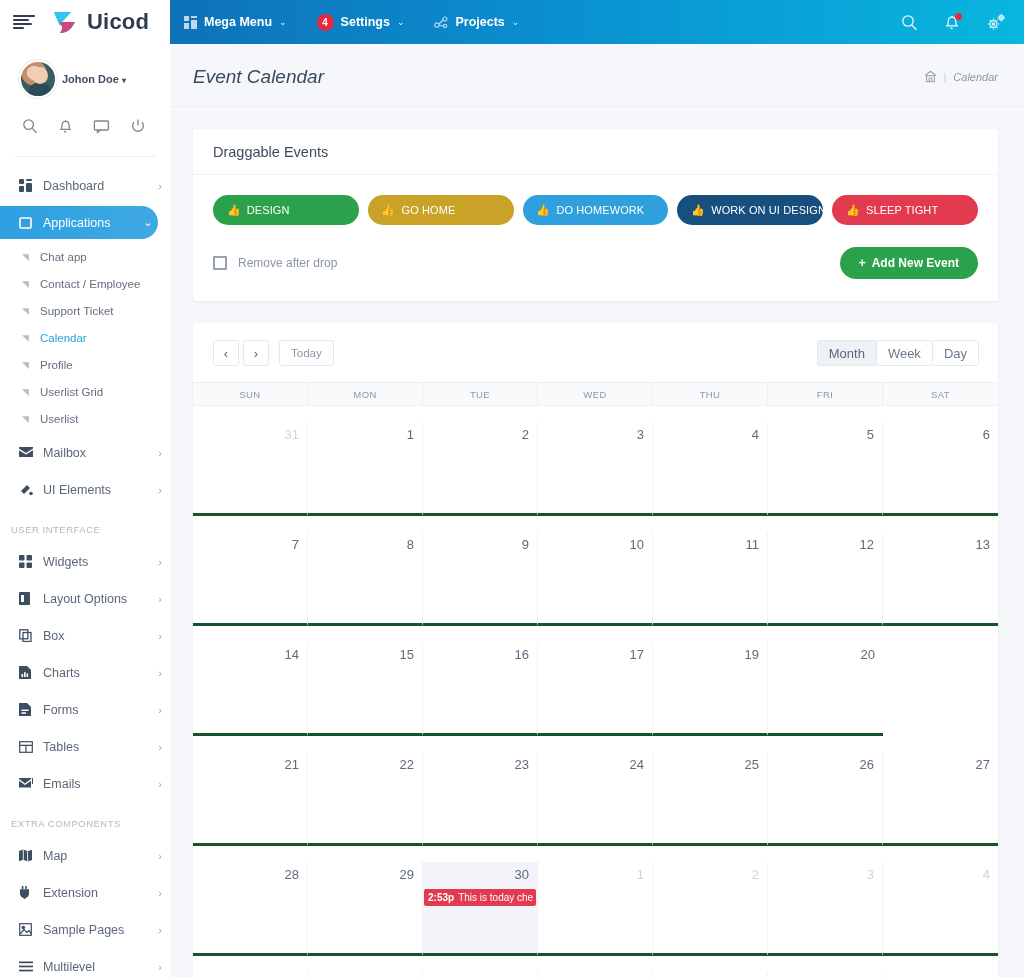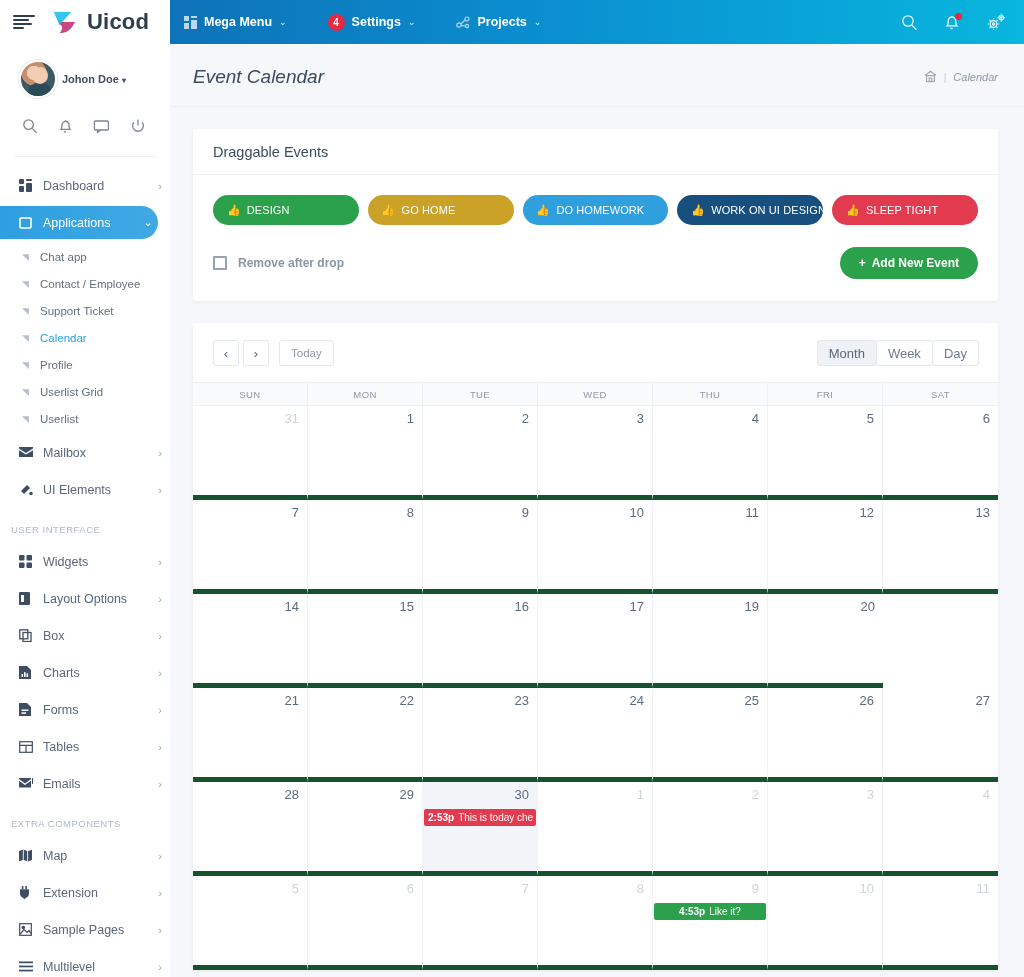--- a/index.html
+++ b/index.html
@@ -26,21 +26,21 @@
   .ham i:nth-child(2) { width: 16px; }
   .ham i:nth-child(3) { width: 19px; }
   .ham i:nth-child(4) { width: 11px; }
   .brand { display: flex; align-items: center; gap: 8px; }
   .brand-logo { width: 30px; height: 28px; position: relative; }
   .brand-name { font-size: 22px; font-weight: 700; color: #2f3c4e; letter-spacing: .2px; }
   .topbar-right {
     flex: 1; background: linear-gradient(90deg,#0e72b8 0%,#0a8fd0 45%,#08b6de 100%);
     display: flex; align-items: center; padding: 0 18px 0 14px;
   }
-  .megamenu { display: flex; align-items: center; gap: 41px; }
+  .megamenu { display: flex; align-items: center; gap: 30px; }
   .mm-item { display: flex; align-items: center; gap: 7px; color: #fff;
              font-size: 12.5px; font-weight: 700; cursor: pointer; white-space: nowrap; }
   .mm-item .cv { font-size: 9px; opacity: .9; font-weight: 400; }
   .mm-ico { opacity: .85; display: flex; }
   .badge-num {
     background: #e8283f; color: #fff; width: 17px; height: 17px; border-radius: 50%;
     font-size: 10px; display: flex; align-items: center; justify-content: center;
     font-weight: 700;
   }
   .topbar-icons { margin-left: auto; display: flex; align-items: center; gap: 26px; }
@@ -127,21 +127,21 @@
   .ev-row { display: flex; gap: 9px; }
   .ev-chip {
     flex: 1; height: 30px; border-radius: 16px; color: #fff;
     font-size: 11px; display: flex; align-items: center; gap: 6px;
     padding-left: 14px; cursor: grab; white-space: nowrap; overflow: hidden;
     letter-spacing: .1px;
   }
   .thumb { font-size: 11px; }
 
   .ev-bottom { display: flex; align-items: center; margin-top: 22px; }
-  .chk-wrap { display: flex; align-items: flex-start; gap: 11px; cursor: pointer; font-weight: bold; }
+  .chk-wrap { display: flex; align-items: flex-start; gap: 11px; cursor: pointer; }
   .chk { width: 14px; height: 14px; border: 2px solid #98a2b3; border-radius: 1px; background: #fff; }
   .chk-lb { font-size: 12px; color: #8a96a5; }
   .btn-add {
     margin-left: auto; background: #2ca14c; color: #fff; border: none;
     border-radius: 16px; height: 32px; padding: 0 19px; font-size: 12px;
     font-weight: 700; cursor: pointer; display: flex; align-items: center; gap: 6px;
     font-family: "Liberation Sans", sans-serif;
   }
 
   
@@ -171,22 +171,22 @@
   .cal-grid { border-top: 1px solid #eceff3; }
   .dow-row { display: grid; grid-template-columns: repeat(7,1fr); background: #f8fafb; }
   .dow {
     height: 23px; display: flex; align-items: center; justify-content: center;
     font-size: 9.5px; color: #8d98a7; letter-spacing: .4px;
     border-right: 1px solid #eceff3; border-bottom: 1px solid #eceff3;
   }
   .dow:last-child { border-right: none; }
   .wk-row { display: grid; grid-template-columns: repeat(7,1fr); }
   .cell {
-    height: 94px; border-right: 1px solid #f0f2f6; border-bottom: 5px solid #14532d;
-    padding: 5px 8px 7px 0; position: relative;
+    height: 94px; border-right: 1px solid #f0f2f6; border-bottom: 3px solid #14532d;
+    padding: 5px 8px 7px 0; position: relative; margin-top: 16px;
   }
   .cell:last-child { border-right: none; }
   .cell .dn { text-align: right; font-size: 13px; color: #5d6b7e; }
   .cell.other .dn { color: #cdd4dd; }
   .cell.today { background: #f2f4f9; }
   .ev-pill {
     position: absolute; left: 1px; right: 1px; top: 27px; height: 17px;
     font-size: 10px; color: #fff; display: flex; align-items: center;
     padding: 0 4px; gap: 4px; overflow: hidden; white-space: nowrap;
     cursor: pointer; border-radius: 2px;

